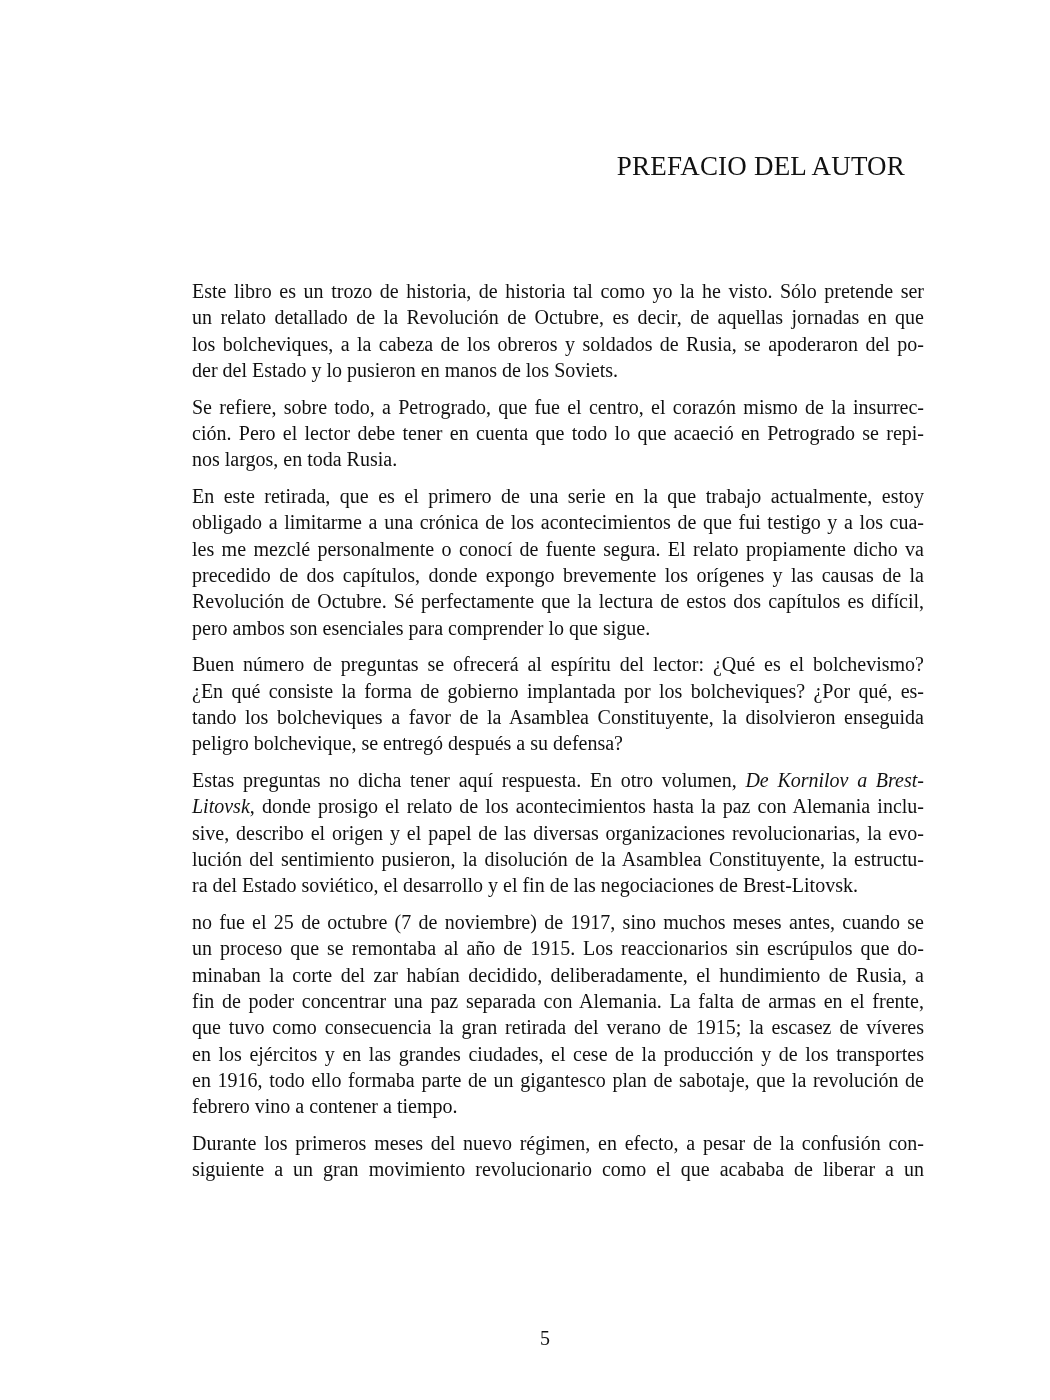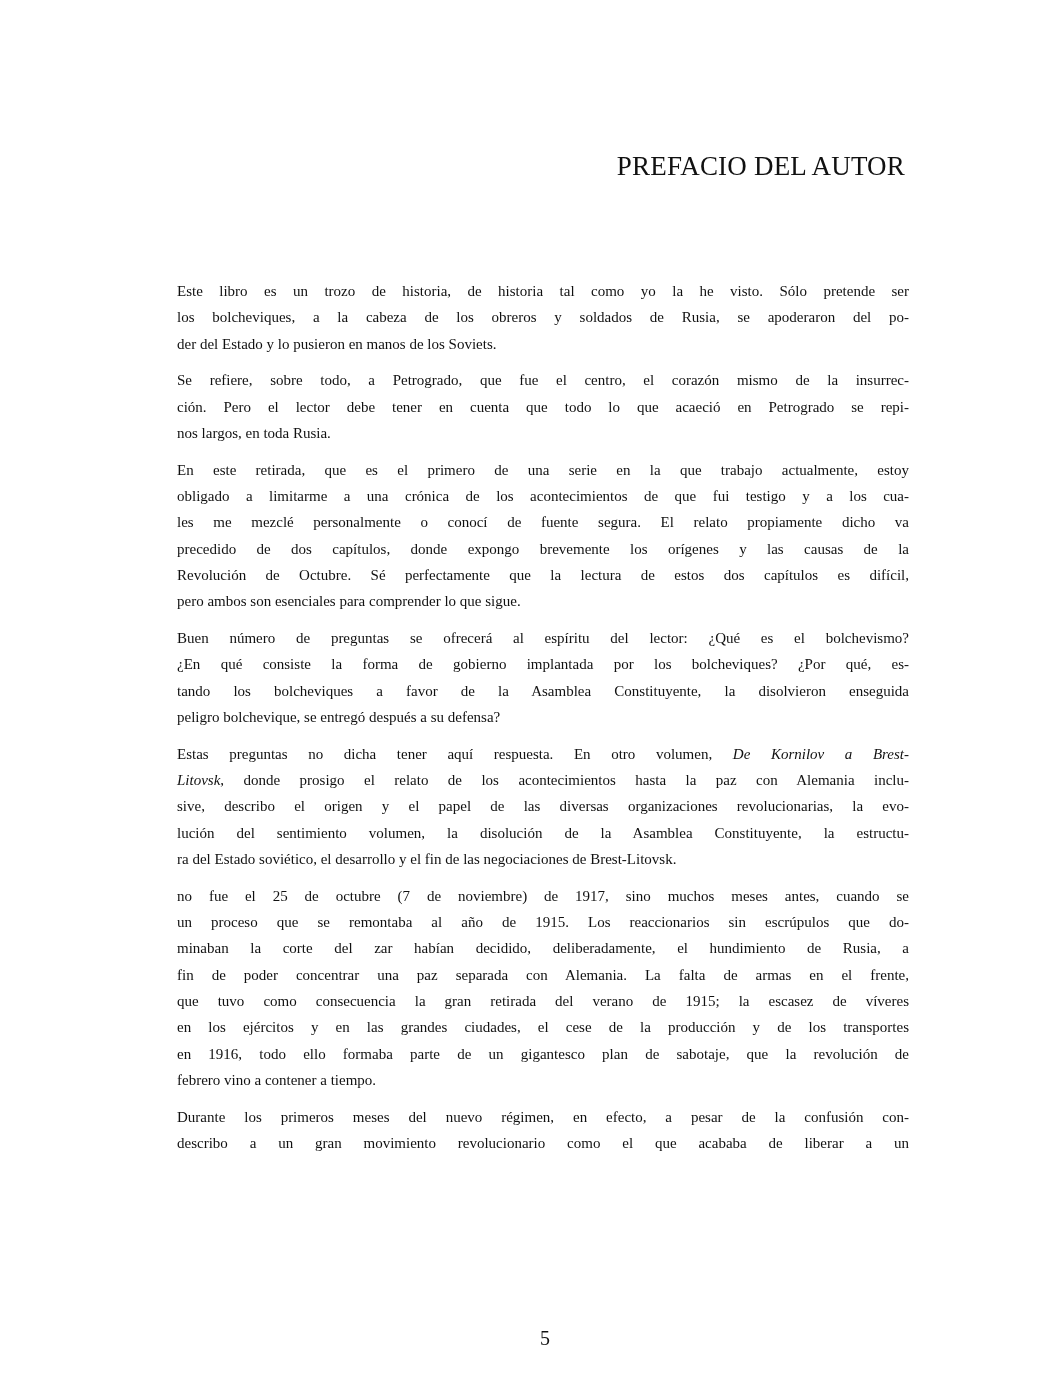--- a/index.html
+++ b/index.html
@@ -25,24 +25,24 @@
       right: 145px;
       top: 127px;
       font-size: 27px;
       letter-spacing: 0.2px;
       font-weight: normal;
       margin: 0;
       white-space: nowrap;
     }
     .body-text {
       position: absolute;
-      left: 177px;
+      left: 192px;
       top: 254px;
       width: 732px;
-      font-size: 15px;
+      font-size: 20px;
       line-height: 26.3px;
     }
     .para {
       margin: 0 0 10.5px 0;
     }
     .line {
       display: block;
       text-align: justify;
       text-align-last: justify;
       white-space: nowrap;
@@ -65,20 +65,21 @@
 <body>
 
 <div class="page">
 
   <h1 class="chapter-title">PREFACIO DEL AUTOR</h1>
 
   <div class="body-text">
 
     <p class="para">
       <span class="line">Este libro es un trozo de historia, de historia tal como yo la he visto. Sólo pretende ser</span>
+      <span class="line">un relato detallado de la Revolución de Octubre, es decir, de aquellas jornadas en que</span>
       <span class="line">los bolcheviques, a la cabeza de los obreros y soldados de Rusia, se apoderaron del po-</span>
       <span class="line last">der del Estado y lo pusieron en manos de los Soviets.</span>
     </p>
 
     <p class="para">
       <span class="line">Se refiere, sobre todo, a Petrogrado, que fue el centro, el corazón mismo de la insurrec-</span>
       <span class="line">ción. Pero el lector debe tener en cuenta que todo lo que acaeció en Petrogrado se repi-</span>
       <span class="line last">nos largos, en toda Rusia.</span>
     </p>
 
@@ -95,37 +96,37 @@
       <span class="line">Buen número de preguntas se ofrecerá al espíritu del lector: ¿Qué es el bolchevismo?</span>
       <span class="line">¿En qué consiste la forma de gobierno implantada por los bolcheviques? ¿Por qué, es-</span>
       <span class="line">tando los bolcheviques a favor de la Asamblea Constituyente, la disolvieron enseguida</span>
       <span class="line last">peligro bolchevique, se entregó después a su defensa?</span>
     </p>
 
     <p class="para">
       <span class="line"><span>Estas preguntas no dicha tener aquí respuesta. En otro volumen, </span><em>De Kornilov a Brest-</em></span>
       <span class="line"><em>Litovsk</em><span>, donde prosigo el relato de los acontecimientos hasta la paz con Alemania inclu-</span></span>
       <span class="line">sive, describo el origen y el papel de las diversas organizaciones revolucionarias, la evo-</span>
-      <span class="line">lución del sentimiento volumen, la disolución de la Asamblea Constituyente, la estructu-</span>
+      <span class="line">lución del sentimiento pusieron, la disolución de la Asamblea Constituyente, la estructu-</span>
       <span class="line last">ra del Estado soviético, el desarrollo y el fin de las negociaciones de Brest-Litovsk.</span>
     </p>
 
     <p class="para">
       <span class="line">no fue el 25 de octubre (7 de noviembre) de 1917, sino muchos meses antes, cuando se</span>
       <span class="line">un proceso que se remontaba al año de 1915. Los reaccionarios sin escrúpulos que do-</span>
       <span class="line">minaban la corte del zar habían decidido, deliberadamente, el hundimiento de Rusia, a</span>
       <span class="line">fin de poder concentrar una paz separada con Alemania. La falta de armas en el frente,</span>
       <span class="line">que tuvo como consecuencia la gran retirada del verano de 1915; la escasez de víveres</span>
       <span class="line">en los ejércitos y en las grandes ciudades, el cese de la producción y de los transportes</span>
       <span class="line">en 1916, todo ello formaba parte de un gigantesco plan de sabotaje, que la revolución de</span>
       <span class="line last">febrero vino a contener a tiempo.</span>
     </p>
 
     <p class="para">
       <span class="line">Durante los primeros meses del nuevo régimen, en efecto, a pesar de la confusión con-</span>
-      <span class="line">describo a un gran movimiento revolucionario como el que acababa de liberar a un</span>
+      <span class="line">siguiente a un gran movimiento revolucionario como el que acababa de liberar a un</span>
     </p>
 
   </div>
 
   <div class="page-number">5</div>
 
 </div>
 
 </body></html>

